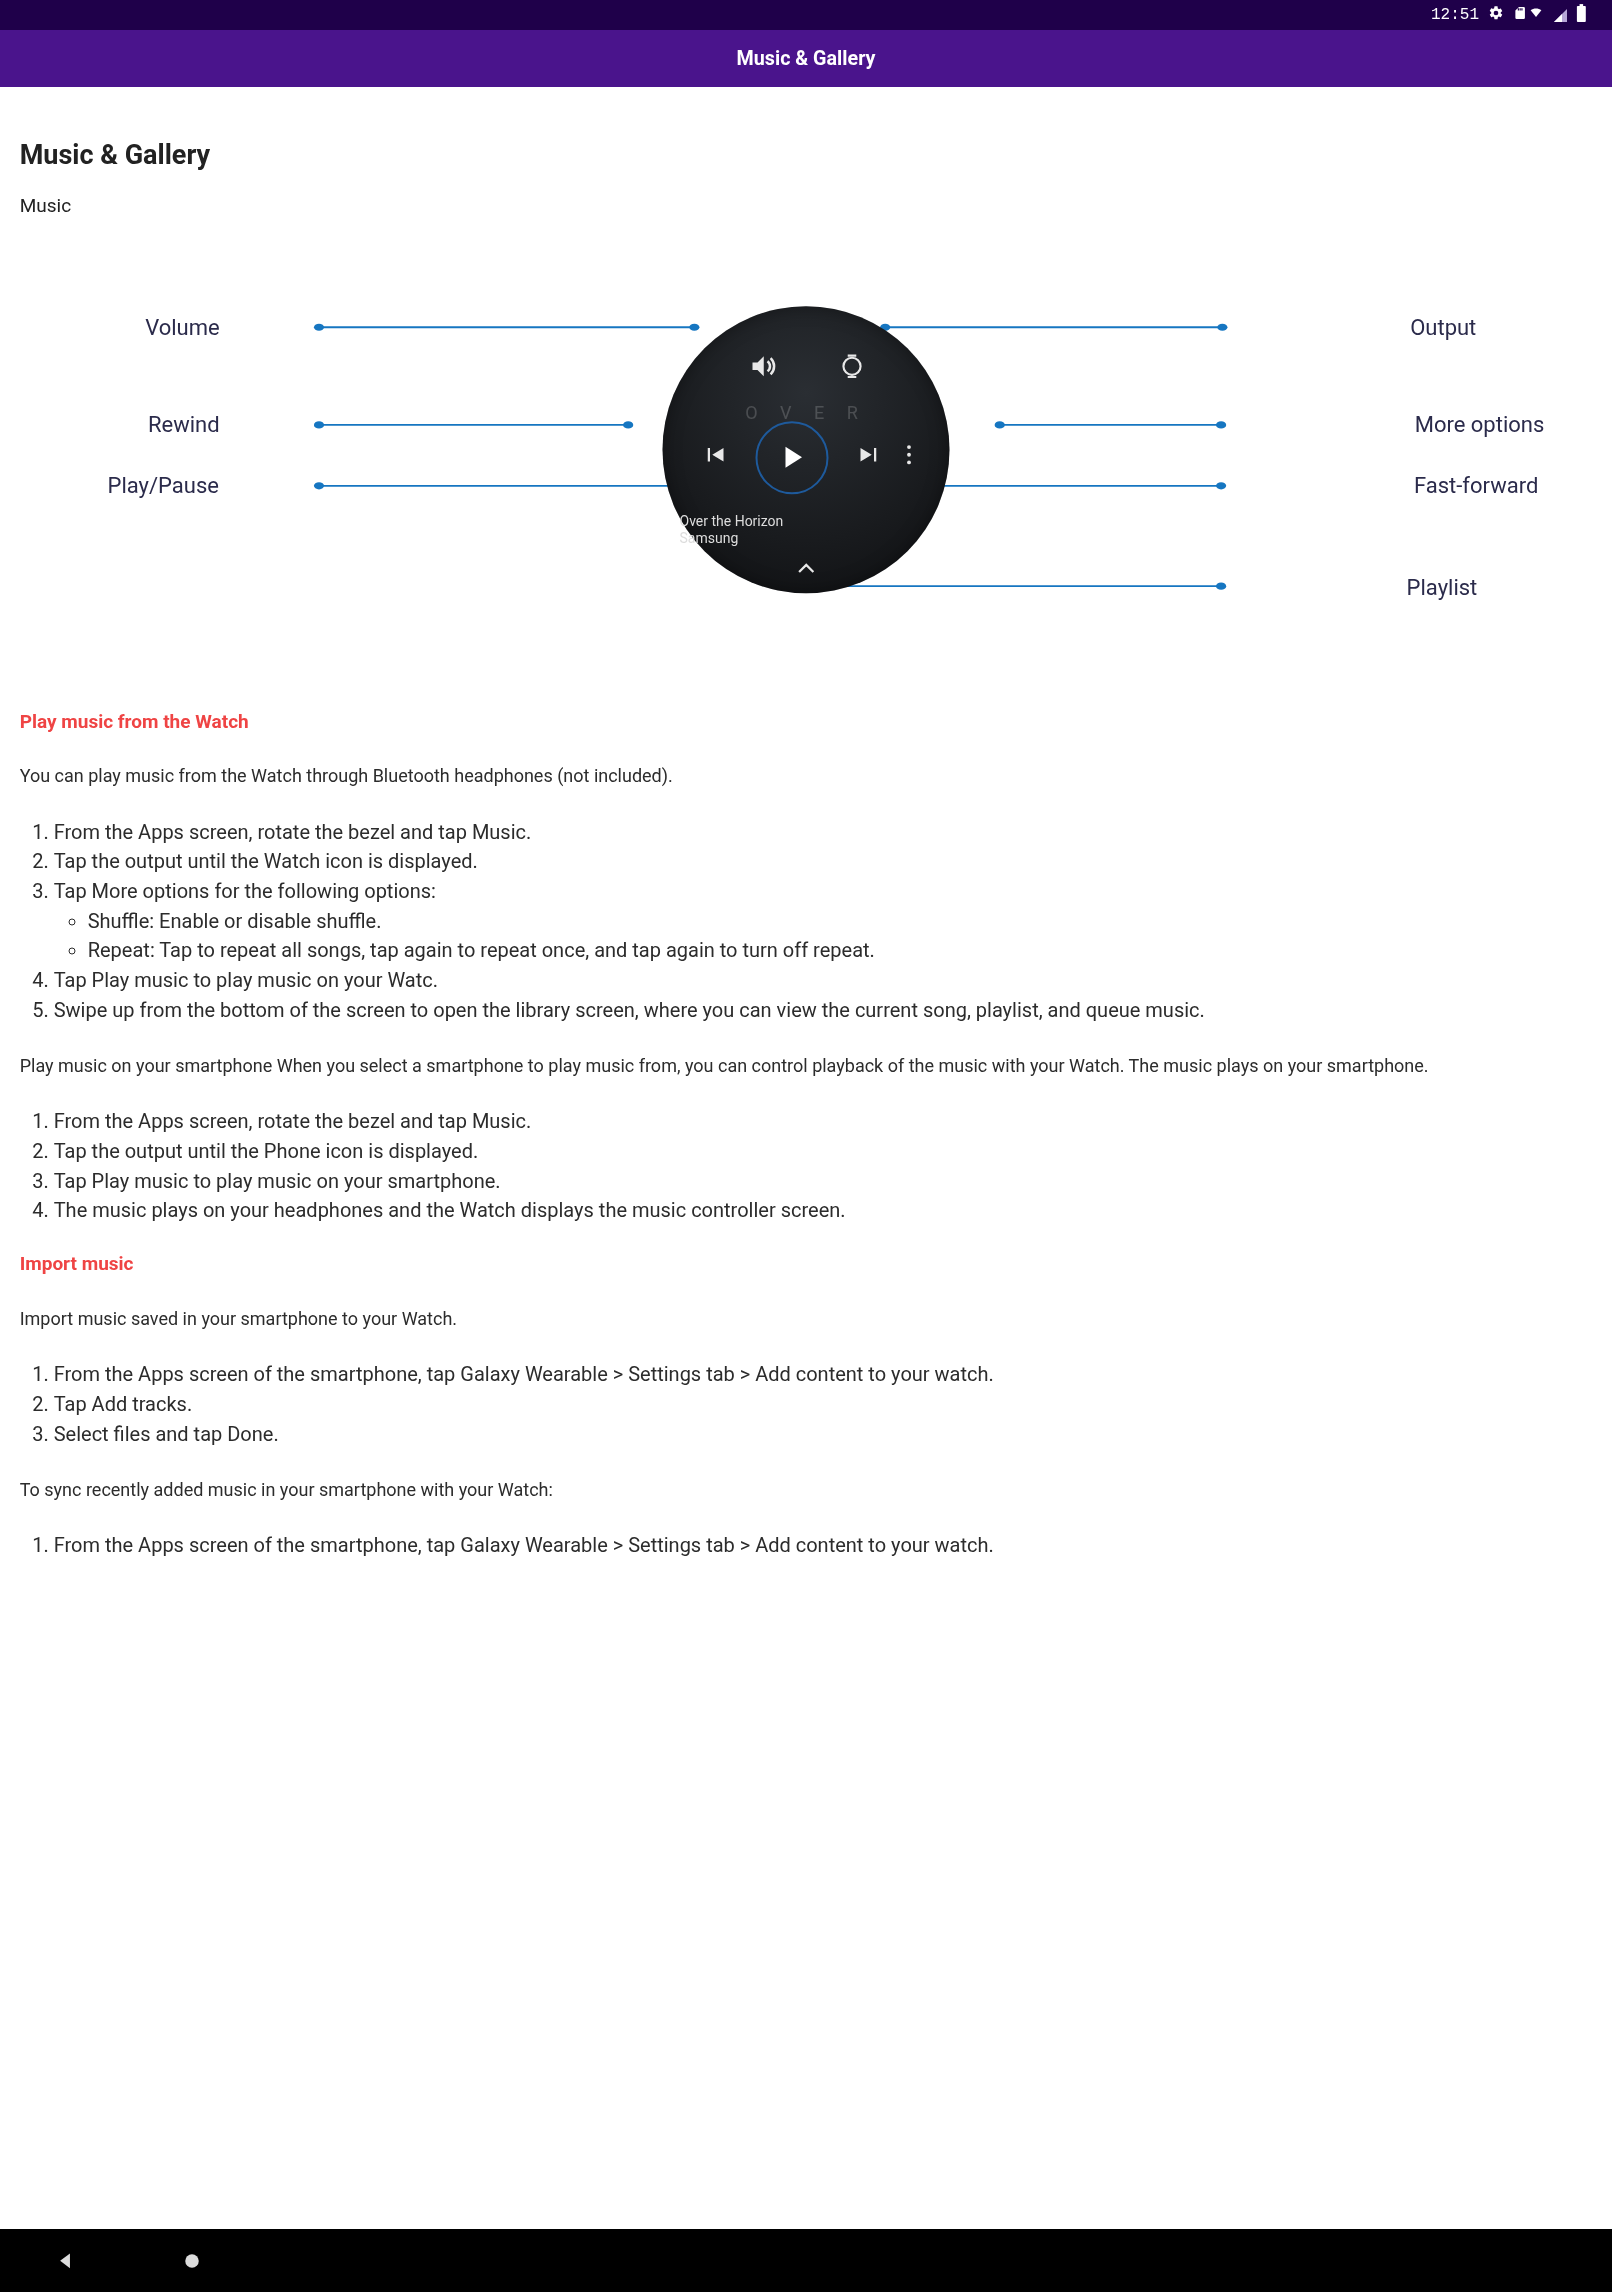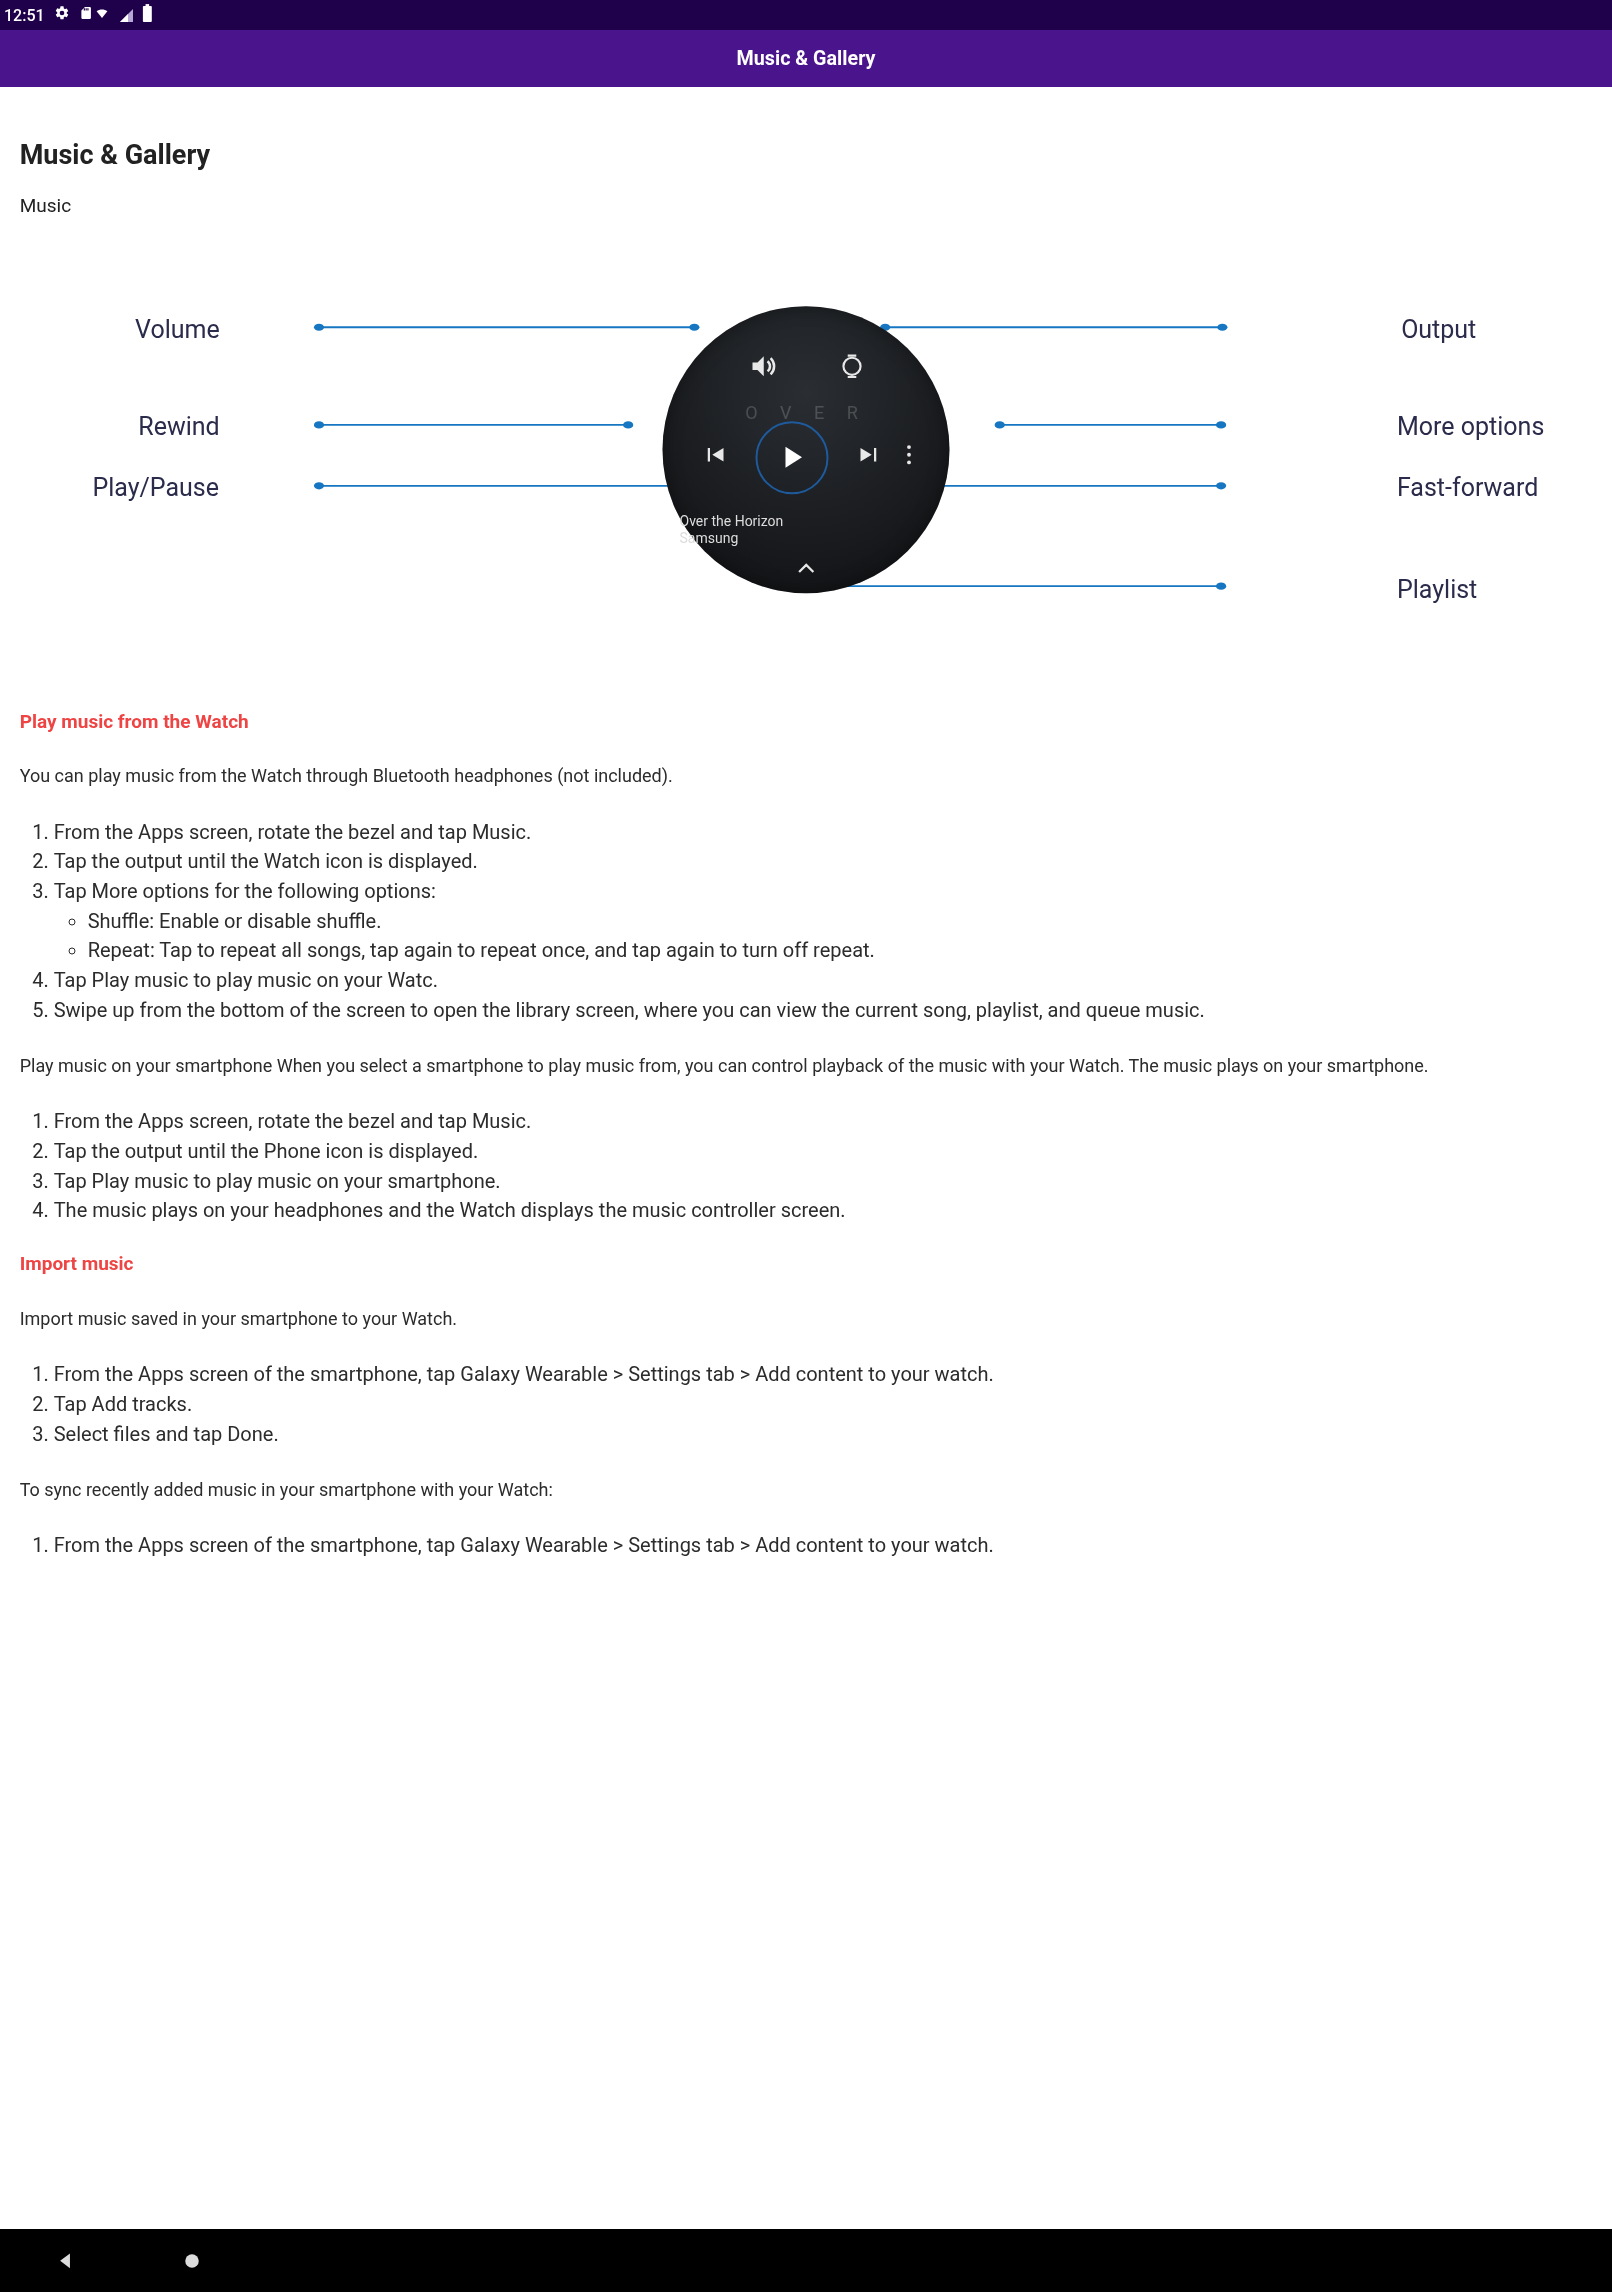--- a/index.html
+++ b/index.html
@@ -4,23 +4,23 @@
 <style>
   * { box-sizing: border-box; margin: 0; padding: 0; }
   html, body { width: 100%; height: 100%; font-family: Roboto, Arial, sans-serif; }
   body { display: flex; flex-direction: column; background: #fff; color: #222; }
 
   
   .status-bar {
     height: 30px;
     background: #1f004a;
     color: #fff;
-    display: flex; align-items: center; justify-content: flex-start;
-    padding: 0 4px;
-    font-size: 16px; font-weight: 500;
+    display: flex; align-items: center; justify-content: flex-end;
+    padding: 0 25px;
+    font-size: 16px; font-weight: 500; font-family: Liberation Mono, monospace;
   }
   .status-left, .status-right { display: flex; align-items: center; gap: 9px; }
   .tri-signal { display:inline-block; width:0; height:0; border-style:solid; border-width:0 0 13.4px 13.4px; border-color:transparent transparent #b6a7d6 transparent; position:relative; }
   .tri-signal::after{content:"";position:absolute;left:-13.4px;bottom:-13.4px;width:0;height:0;border-style:solid;border-width:0 0 8px 8px;border-color:transparent transparent #fff transparent;}
 
   
   .app-bar {
     height: 57px;
     background: #4a148c;
     color: #fff;
@@ -49,21 +49,21 @@
   }
   .watch .row-top { position:absolute; top:45px; left:0; right:0; display:flex; justify-content:center; gap:61px; }
   .watch .row-mid { position:absolute; top:115px; left:0; right:0; display:flex; justify-content:center; align-items:center; gap:25px; }
   .watch .song { position:absolute; bottom:45px; left:17px; right:0; text-align:left; font-size:14px; line-height:1.25; color:#ddd; }
   .watch .chev { position:absolute; bottom:14.3px; left:0; right:0; text-align:center; }
 
   .play-ring { width:73px; height:73px; border-radius:50%; border:2.7px solid #1e5a9c; display:flex; align-items:center; justify-content:center; }
 
   .svg-lines { position:absolute; inset:0; width:100%; height:100%; }
 
-  .lbl { position:absolute; font-size:25px; color:#2b2b4b; font-weight:400; white-space:nowrap; }
+  .lbl { position:absolute; font-size:22px; color:#2b2b4b; font-weight:400; white-space:nowrap; }
   .lbl.volume  { left:58px;  top:61px;  text-align:right; width:142px; }
   .lbl.rewind  { left:58px;  top:158px; text-align:right; width:142px; }
   .lbl.play    { left:14.3px;  top:219px; text-align:right; width:185px; }
   .lbl.output  { right:116px; top:61px; }
   .lbl.more    { right:48px;  top:158px; }
   .lbl.ff      { right:54px;  top:219px;margin-left:28px; }
   .lbl.plist   { right:115px; top:321px; }
   .ghost { position:absolute; top:95px; left:0; right:0; text-align:center; letter-spacing:9px; color:rgba(255,255,255,.18); font-size:18px; }
 
   

